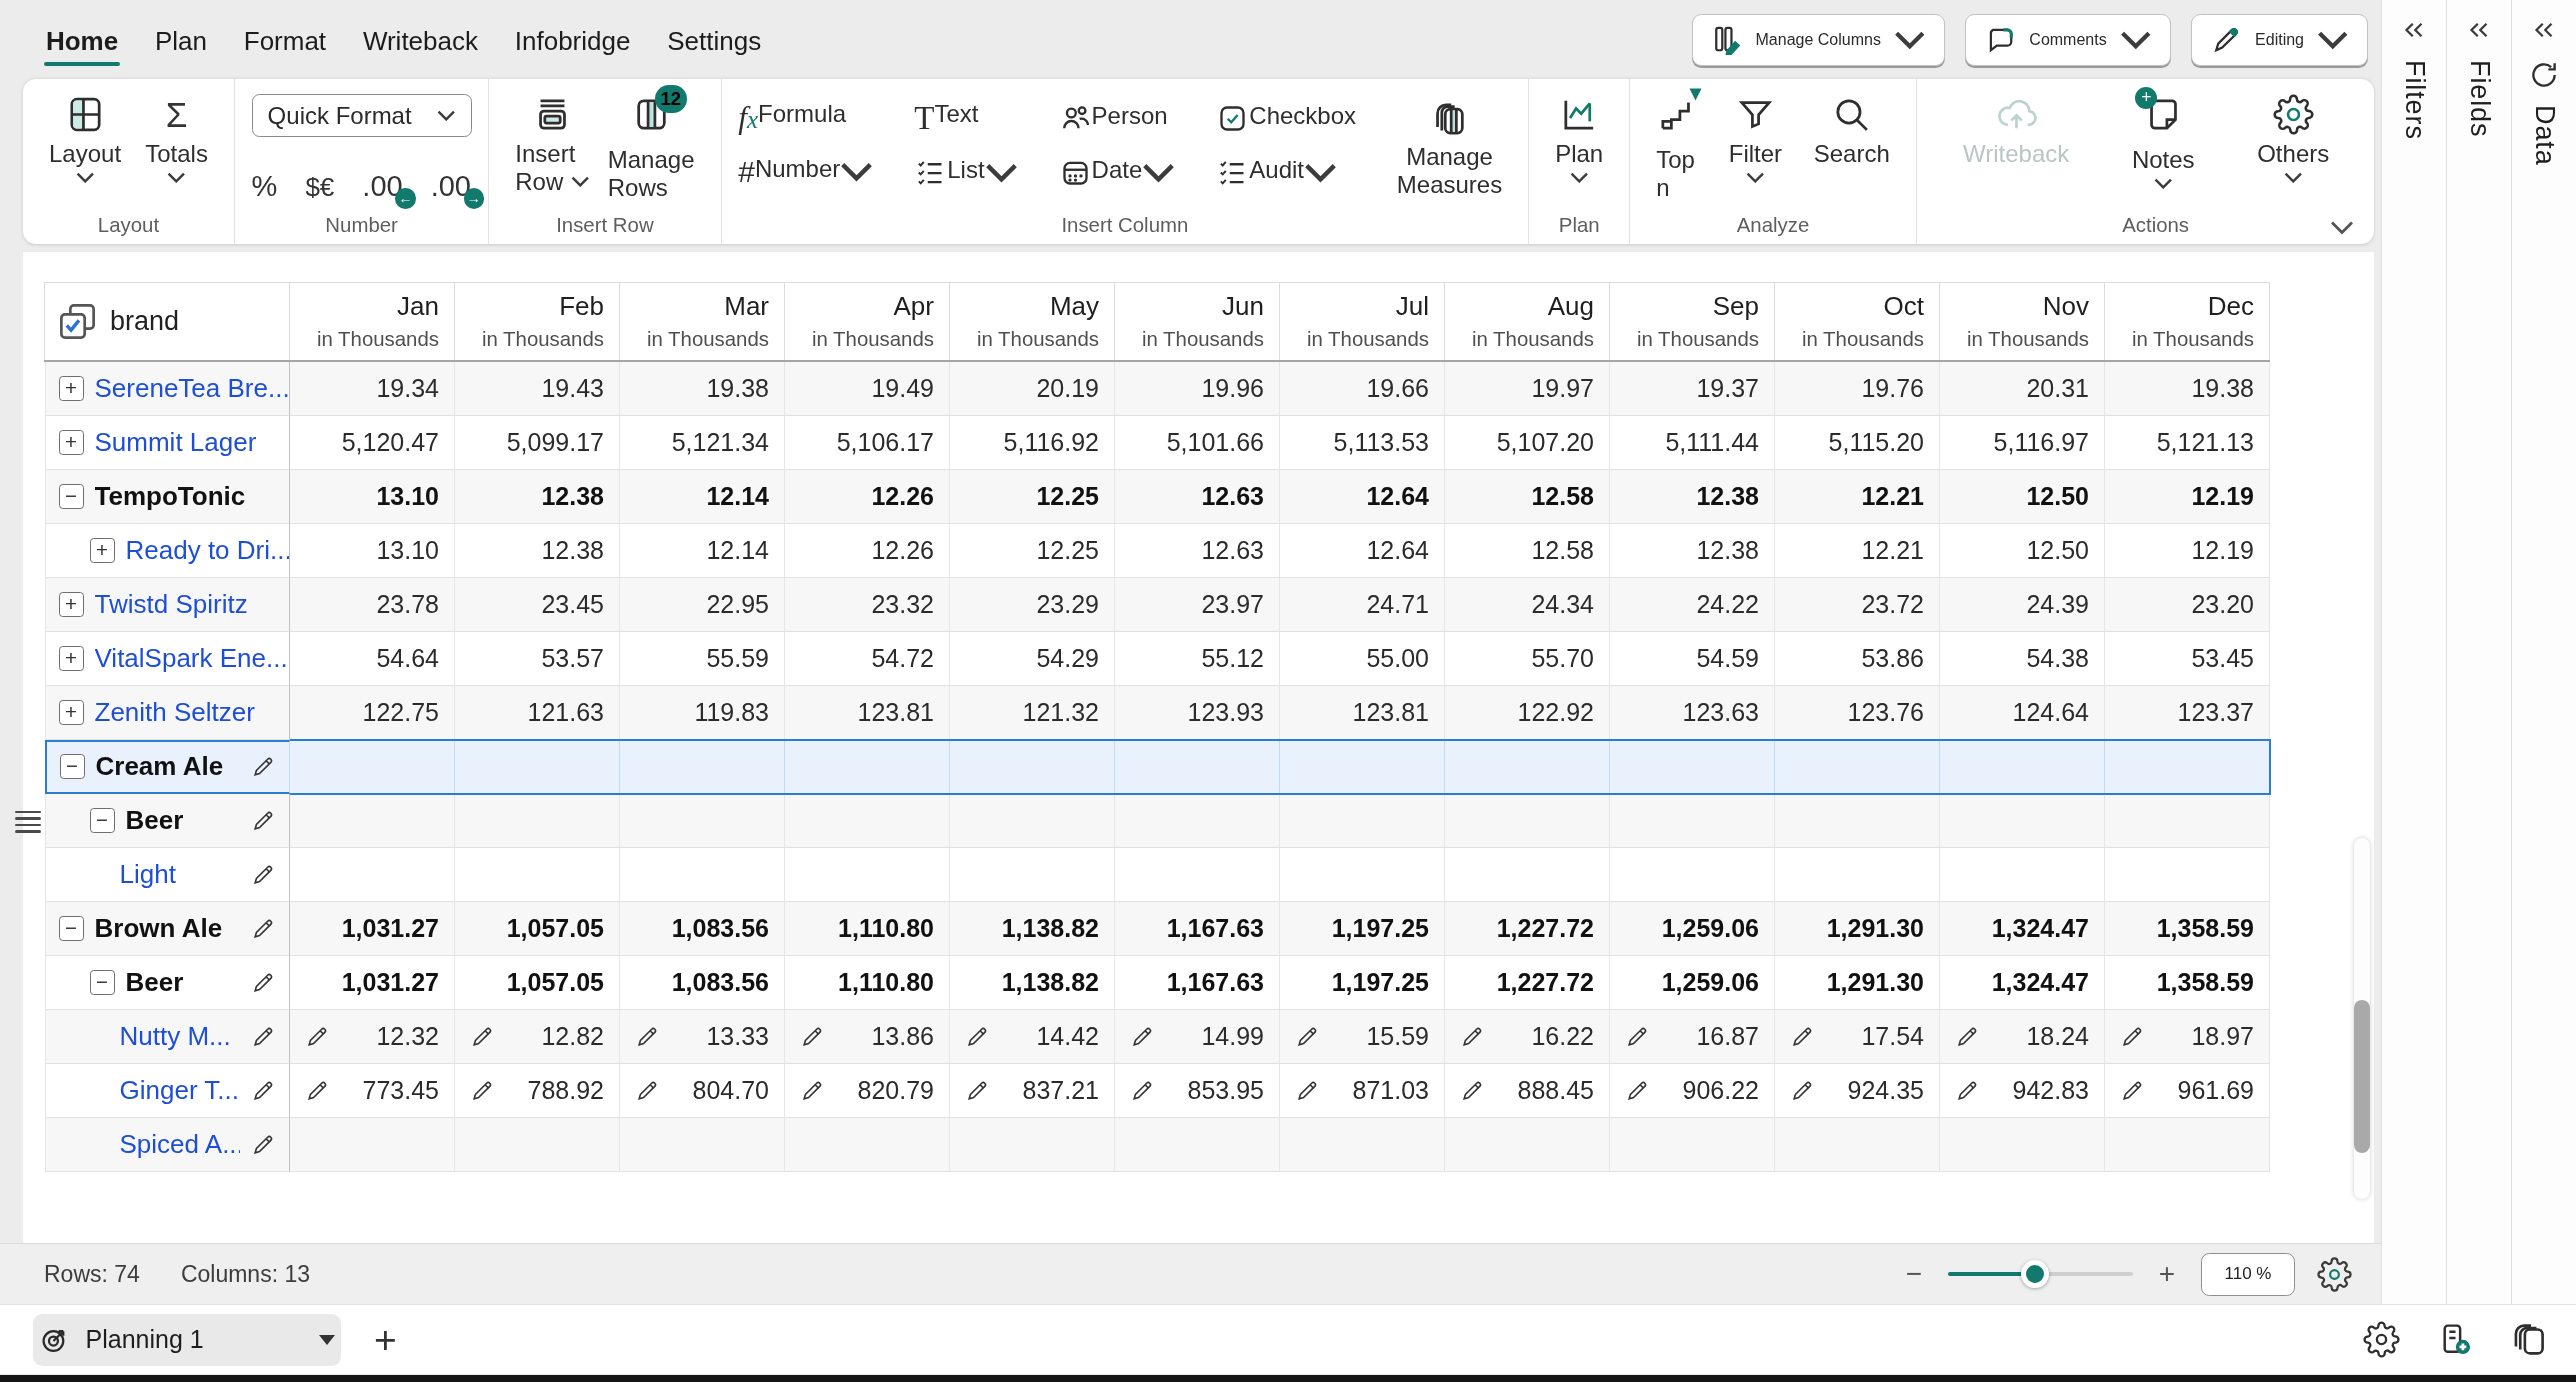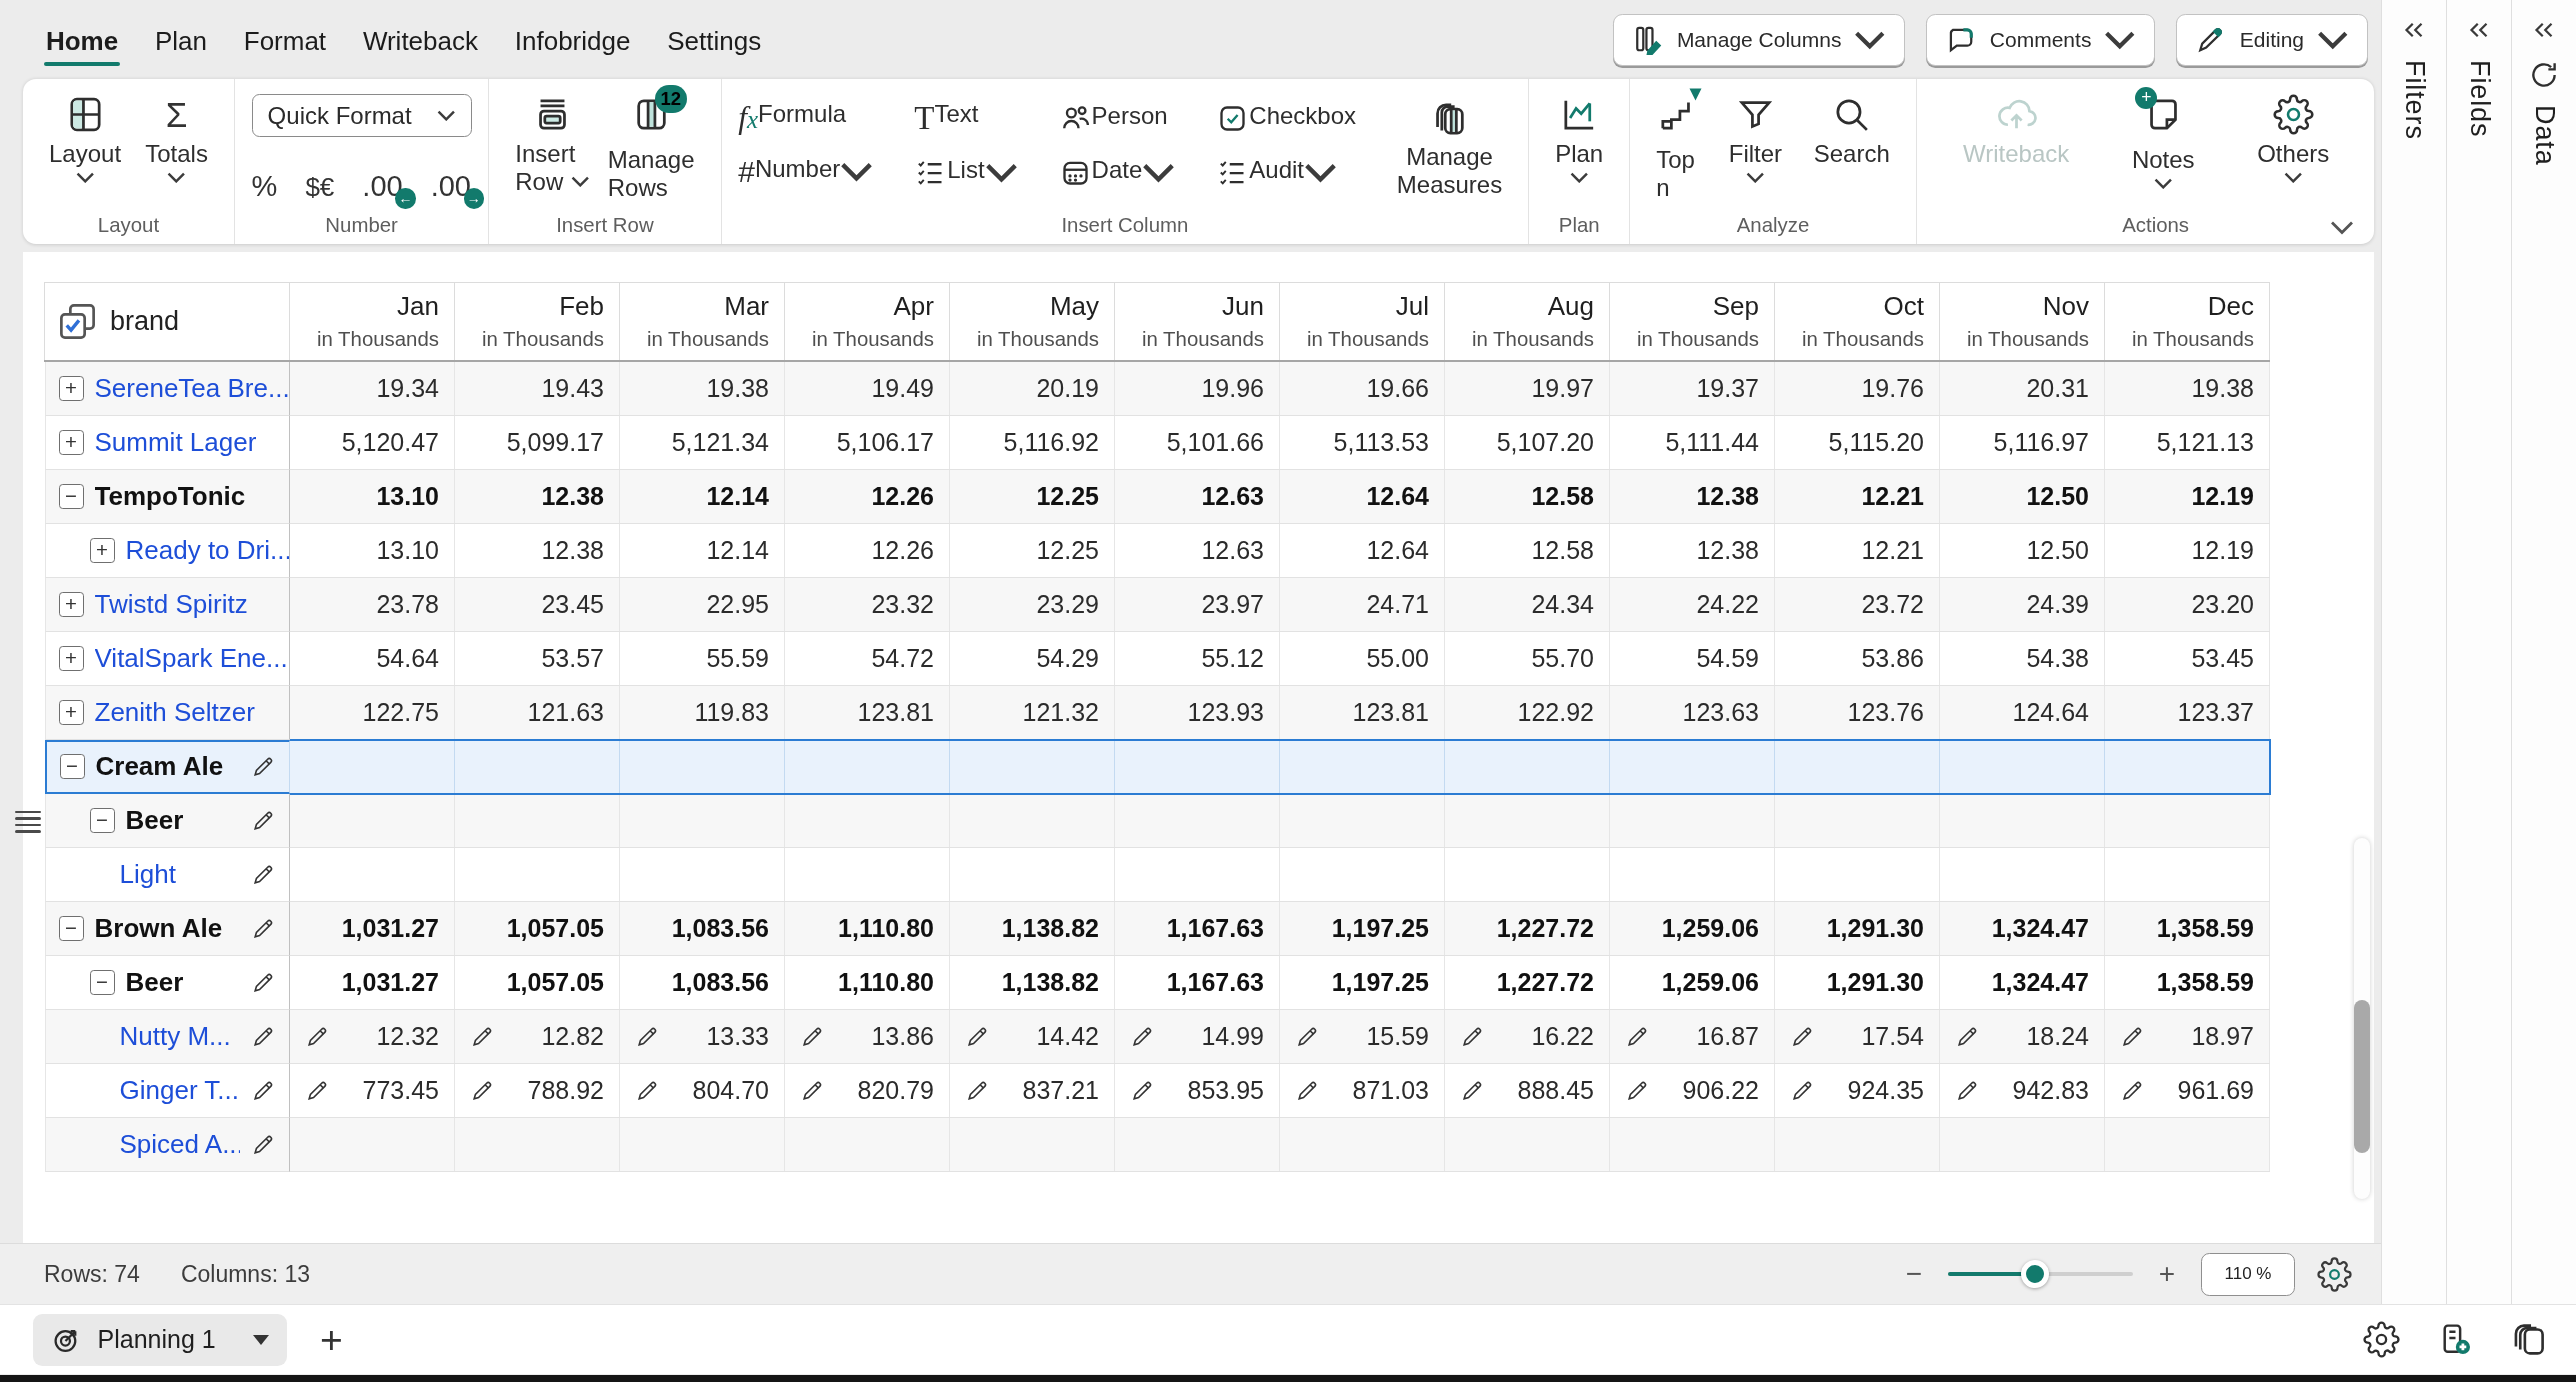--- a/index.html
+++ b/index.html
@@ -9,21 +9,21 @@
   .main-area { position:absolute; left:0; top:0; width:2381px; height:1304px; }
 
   
   .menubar { height:79px; display:flex; align-items:center; padding:0 13px 0 44px; }
   .menu-items { display:flex; gap:33px; align-items:center; }
   .menu-item { font-size:26px; color:#1c1c1c; padding:13px 1.9px 9.3px; cursor:pointer; position:relative; }
   .menu-item.active { font-weight:700; }
   .menu-item.active::after { content:""; position:absolute; left:0; right:0; bottom:0; height:4.6px; border-radius:2.8px; background:#127a6c; }
   .menu-right { margin-left:auto; display:flex; gap:20.4px; align-items:center; }
   .pill { display:inline-flex; align-items:center; gap:13px; height:52px; padding:0 18.5px; background:#fff;
-          border:0.9px solid #c2c2c2; border-radius:9.3px; box-shadow:0 1.9px 0 #9a9a9a; font-size:21px; color:#2a2a2a; cursor:pointer; }
+          border:0.9px solid #c2c2c2; border-radius:9.3px; box-shadow:0 1.9px 0 #9a9a9a; font-size:16px; color:#2a2a2a; cursor:pointer; }
   .pill svg { width:31.5px; height:31.5px; }
   .chev { width:18.5px; height:11px; flex:none; }
 
   
   .ribbon { position:relative; margin:0 7.4px 0 23px; width:2351px; height:165px; background:#fff; border-radius:13px;
             box-shadow:0 0.9px 3.7px rgba(0,0,0,.14); display:flex; align-items:stretch; }
   .rgroup { position:relative; border-right:0.9px solid #e3e3e3; padding:15px 16.7px 39px; display:flex; align-items:flex-start; }
   .rgroup:last-of-type { border-right:none; }
   .gcaption { position:absolute; bottom:7.4px; left:0; right:0; text-align:center; font-size:20.4px; color:#5e5e5e; }
   .rbtn { display:flex; flex-direction:column; align-items:center; gap:4.6px; font-size:24px; color:#2e2e2e; cursor:pointer; padding:0 9.3px; }
@@ -107,22 +107,22 @@
   
   .sidebar { position:absolute; left:2381px; top:0; width:195px; height:1304px; display:flex; }
   .strip { flex:1; background:#fdfdfd; border-left:0.9px solid #dfdfdf; display:flex; flex-direction:column; align-items:center;
            padding-top:15px; gap:15px; cursor:pointer; }
   .strip svg { width:30px; height:30px; flex:none; }
   .vlabel { writing-mode:vertical-rl; font-size:27px; color:#1f1f1f; letter-spacing:0.9px; }
 
   
   .tabbar { position:absolute; left:0; top:1304px; width:2576px; height:70px; background:#fff; border-top:0.9px solid #e3e3e3;
             display:flex; align-items:center; padding:0 28px 0 33px; }
-  .sheet-tab { display:flex; align-items:center; gap:15px; width:254px; height:52px; background:#e9e9e9; border-radius:9.3px;
-               padding:0 18px; cursor:pointer; }
+  .sheet-tab { display:flex; align-items:center; gap:15px; width:308px; height:52px; background:#e9e9e9; border-radius:9.3px;
+               padding:0 6px; cursor:pointer; }
   .sheet-tab svg { width:31.5px; height:31.5px; }
   .sheet-tab .tlabel { font-size:25px; color:#1e1e1e; }
   .caret { margin-left:auto; width:0; height:0; border-left:8.3px solid transparent; border-right:8.3px solid transparent; border-top:10.2px solid #333; }
   .add-sheet { margin-left:33px; font-size:39px; font-weight:300; color:#333; cursor:pointer; line-height:1; }
   .tab-right { margin-left:auto; display:flex; gap:37px; align-items:center; }
   .tab-right svg { width:37px; height:37px; cursor:pointer; }
 
   .bottom-strip { position:absolute; left:0; top:1375px; width:2576px; height:8.3px; background:#151515; }
 </style>
 </head>

